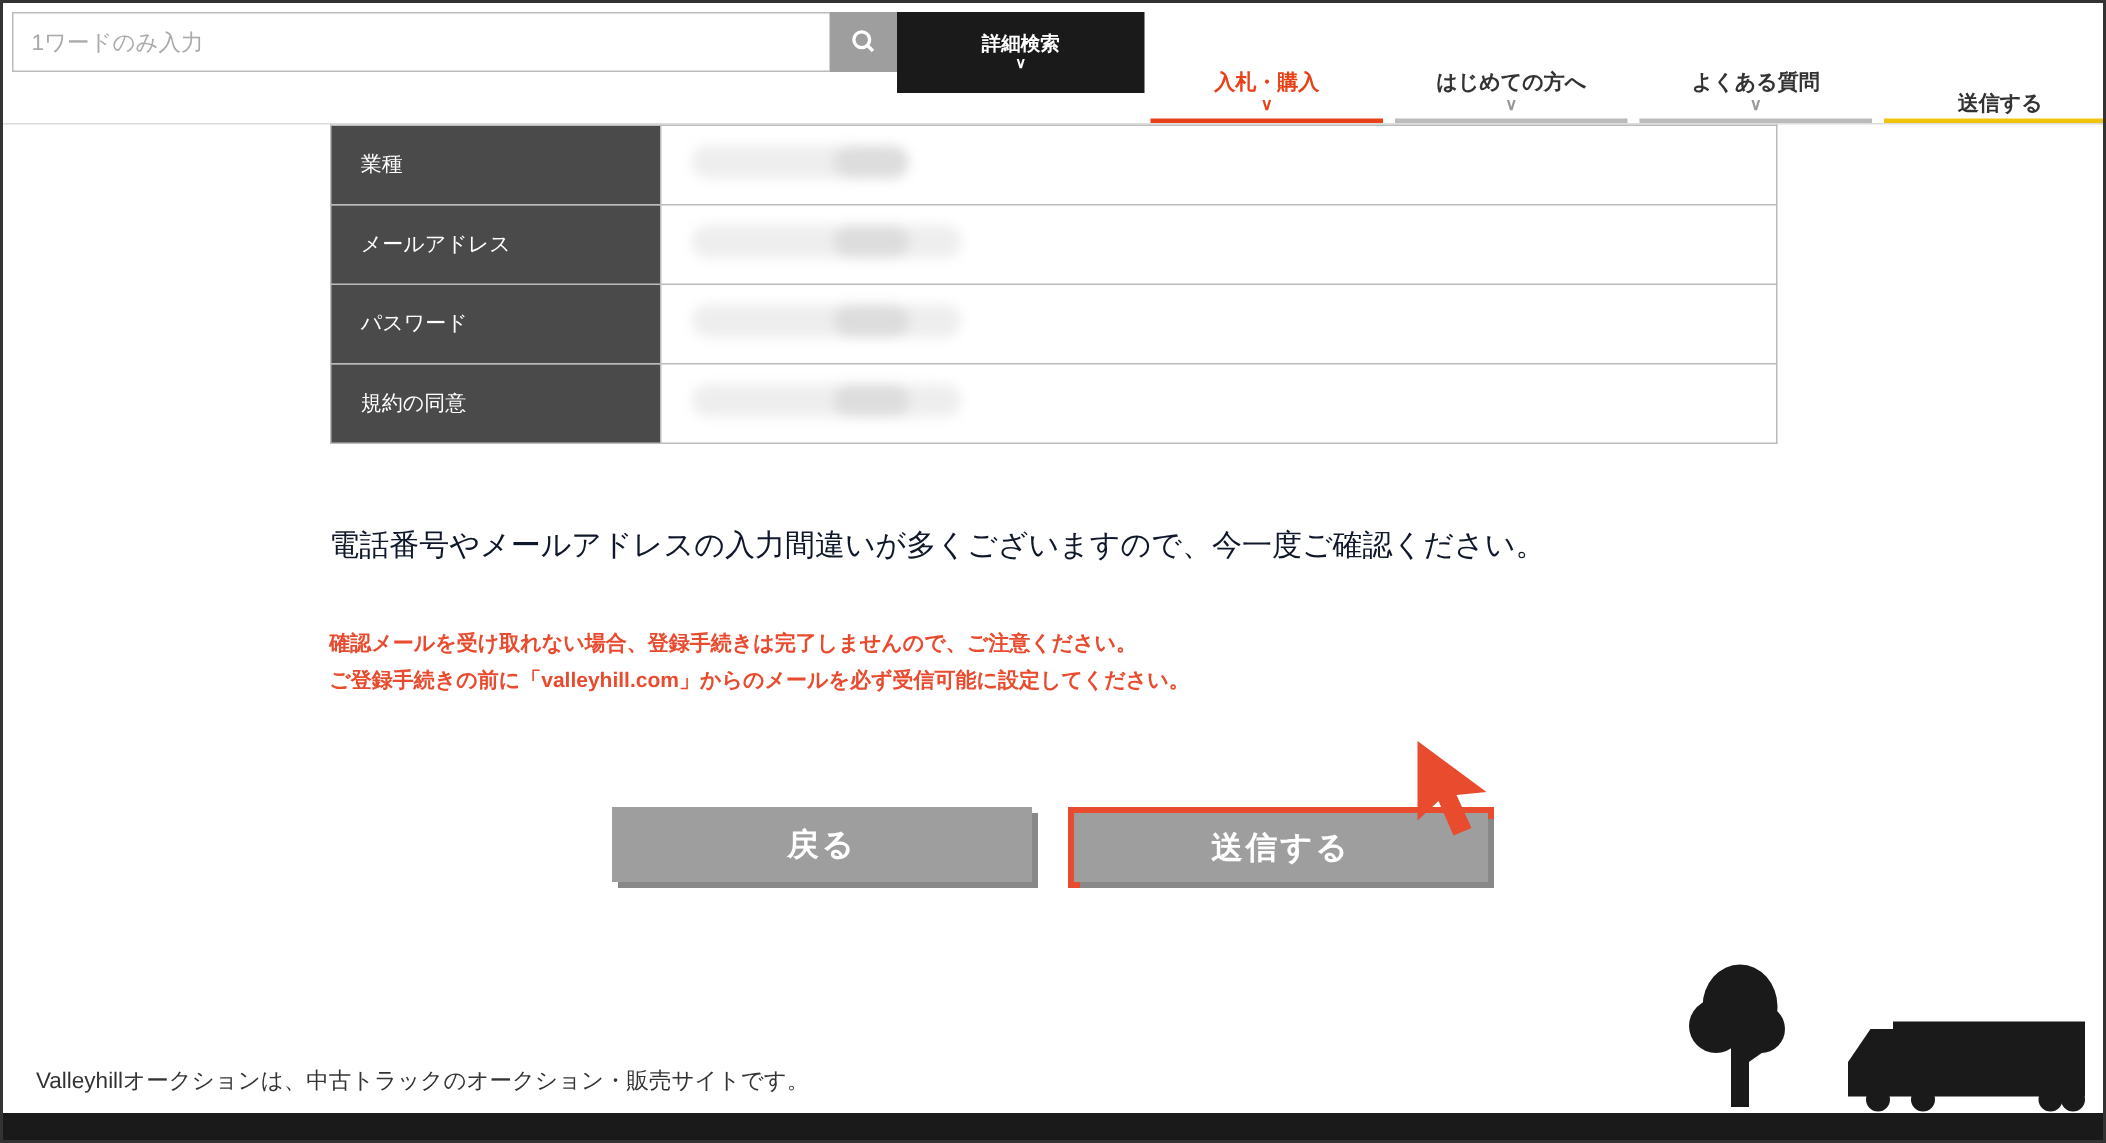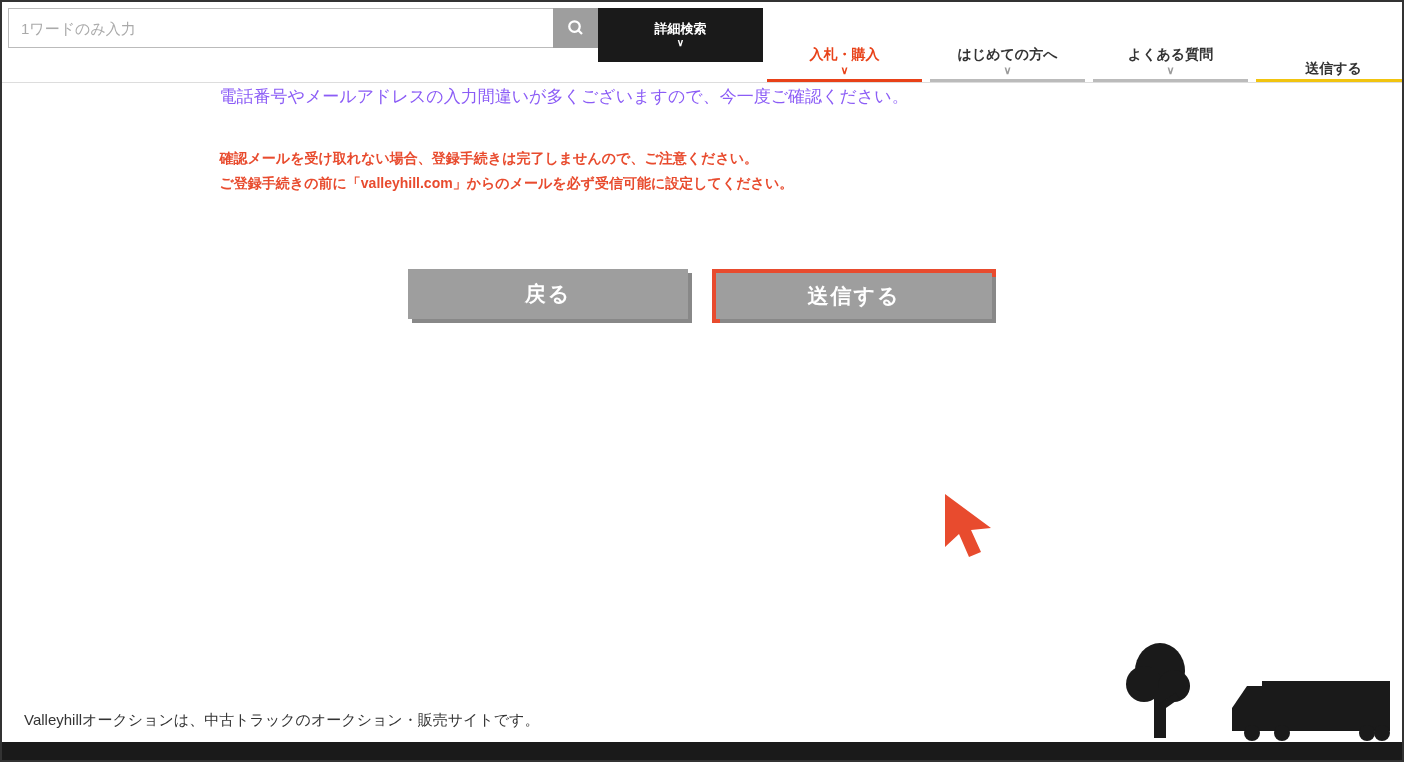--- a/index.html
+++ b/index.html
@@ -125,22 +125,23 @@
     .blur-box::after{
       content:"";
       position:absolute;
       width: 50px; height: 22px;
       background: #ddd;
       border-radius: 11px;
       left: 95px;
     }
     
     .notice {
-      font-size: 17px;
-      color: #8b5cf6;
+      margin-top: 52px;
+      font-size: 20px;
+      color: #0f172a;
       line-height: 1.6;
     }
     .warn {
       margin-top: 36px;
       font-size: 14px;
       color: #e84b2e;
       font-weight: bold;
       line-height: 1.8;
     }
     
@@ -233,20 +234,40 @@
       <span>よくある質問</span>
       <span class="chev-nav">∨</span>
     </div>
     <div class="nav-item login">
       <span>送信する</span>
     </div>
   </div>
 </div>
 
 <div class="content">
+  <table class="form-table">
+    <tbody>
+        <tr>
+      <td class="label-cell">業種</td>
+      <td class="value-cell"><span class="blur-box" style="width:110px"></span></td>
+    </tr>
+    <tr>
+      <td class="label-cell">メールアドレス</td>
+      <td class="value-cell"><span class="blur-box"></span></td>
+    </tr>
+    <tr>
+      <td class="label-cell">パスワード</td>
+      <td class="value-cell"><span class="blur-box"></span></td>
+    </tr>
+    <tr>
+      <td class="label-cell">規約の同意</td>
+      <td class="value-cell"><span class="blur-box"></span></td>
+    </tr>
+  </tbody>
+    </table>
 
   <p class="notice">電話番号やメールアドレスの入力間違いが多くございますので、今一度ご確認ください。</p>
 
   <div class="warn">
     <div>確認メールを受け取れない場合、登録手続きは完了しませんので、ご注意ください。</div>
     <div>ご登録手続きの前に「valleyhill.com」からのメールを必ず受信可能に設定してください。</div>
   </div>
 
   <div class="buttons">
     <button class="btn">戻る</button>

